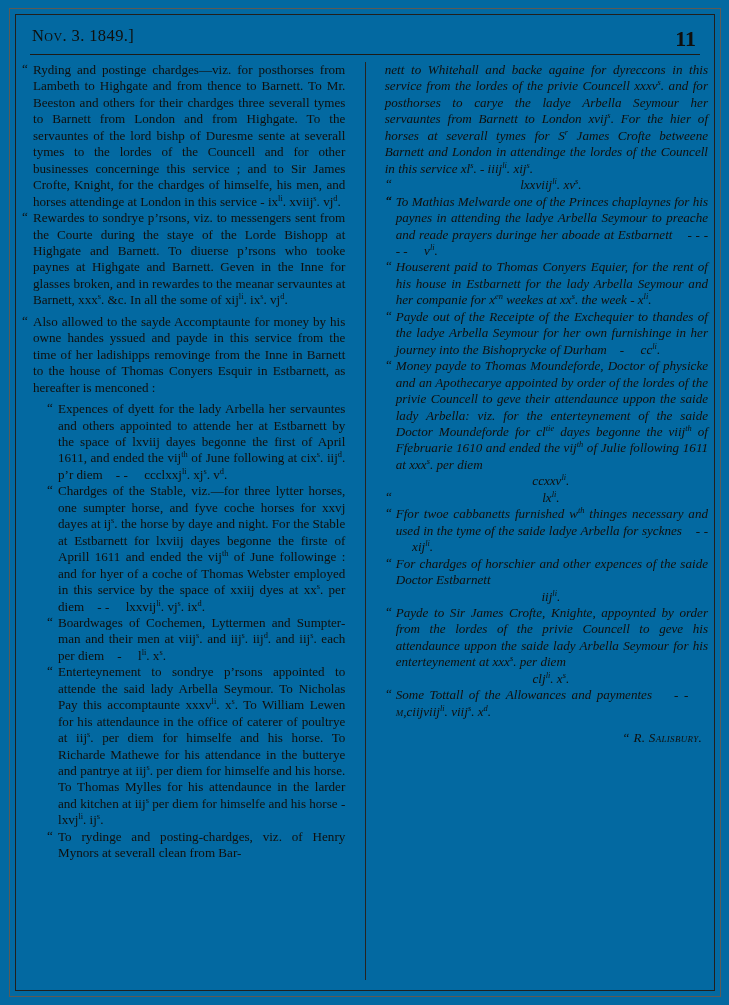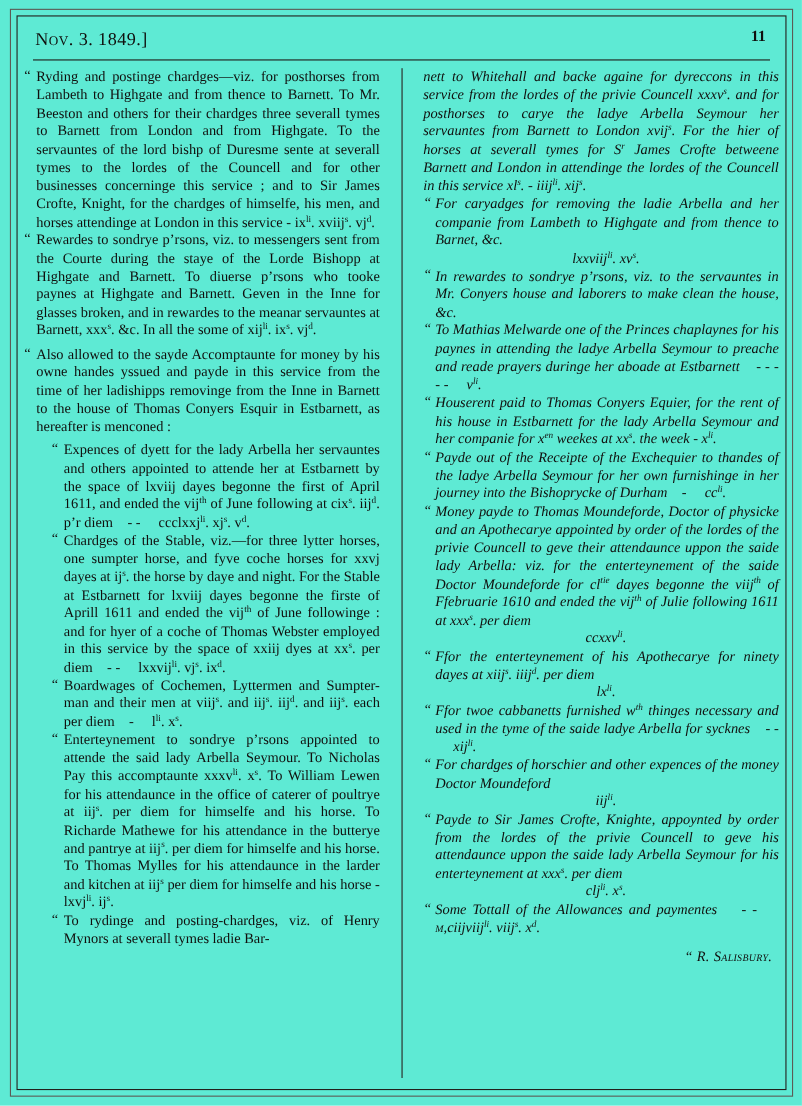--- a/index.html
+++ b/index.html
@@ -13,21 +13,21 @@
     font-family: "Liberation Serif", "DejaVu Serif", serif;
     color: #100f0d;
     overflow: hidden;
   }
 
   .page {
     position: relative;
     width: 729px;
     height: 1005px;
     box-sizing: border-box;
-    background: #5eead4;
+    background: #0369a1;
   }
 
   
   .frame-outer {
     position: absolute;
     left: 9px;  top: 8px;
     width: 712px; height: 989px;
     border: 1px solid #5d5a55;
     box-sizing: border-box;
   }
@@ -65,21 +65,21 @@
     position: absolute;
     left: 0; right: 0; top: 3px;
     text-align: center;
     font-size: 19px;
     letter-spacing: 2.2px;
     padding-left: 26px;
   }
   .mast-page {
     position: absolute;
     right: 12px; top: 4px;
-    font-size: 14px;
+    font-size: 22px;
     font-weight: bold;
   }
   .mast-rule {
     position: absolute;
     left: 8px; right: 8px; top: 32px;
     border-top: 1px solid #1d1b18;
   }
 
   
   .columns {
@@ -215,43 +215,41 @@
             <p class="para">Boardwages of Cochemen, Lyttermen and Sumpter-man and their men at viij<sup>s</sup>. and iij<sup>s</sup>. iij<sup>d</sup>. and iij<sup>s</sup>. each per diem&nbsp;&nbsp;&nbsp;&nbsp;-&nbsp;&nbsp;&nbsp;&nbsp; l<sup>li</sup>. x<sup>s</sup>.</p>
           </div>
 
           <div class="entry">
             <span class="qm">“</span>
             <p class="para">Enterteynement to sondrye p’rsons appointed to attende the said lady Arbella Seymour. To Nicholas Pay this accomptaunte xxxv<sup>li</sup>. x<sup>s</sup>. To William Lewen for his attendaunce in the office of caterer of poultrye at iij<sup>s</sup>. per diem for himselfe and his horse. To Richarde Mathewe for his attendance in the butterye and pantrye at iij<sup>s</sup>. per diem for himselfe and his horse. To Thomas Mylles for his attendaunce in the larder and kitchen at iij<sup>s</sup> per diem for himselfe and his horse - lxvj<sup>li</sup>. ij<sup>s</sup>.</p>
           </div>
 
           <div class="entry">
             <span class="qm">“</span>
-            <p class="para">To rydinge and posting-chardges, viz. of Henry Mynors at severall tymes ladie Bar-</p>
+            <p class="para">To rydinge and posting-chardges, viz. of Henry Mynors at severall clean from Bar-</p>
           </div>
 
         </div>
       </div>
 
       <div class="col-gutter">
         <div class="col-rule"></div>
       </div>
 
       <div class="col col-right">
 
         <p class="para">nett to Whitehall and backe againe for dyreccons in this service from the lordes of the privie Councell xxxv<sup>s</sup>. and for posthorses to carye the ladye Arbella Seymour her servauntes from Barnett to London xvij<sup>s</sup>. For the hier of horses at severall tymes for S<sup>r</sup> James Crofte betweene Barnett and London in attendinge the lordes of the Councell in this service xl<sup>s</sup>. - iiij<sup>li</sup>. xij<sup>s</sup>.</p>
 
         <div class="entry">
           <span class="qm">“</span>
-          <p class="para">For caryadges for removing the ladie Arbella and her companie from Lambeth to Highgate and from thence to Barnet, &amp;c.</p>
           <div class="amt-line">lxxviij<sup>li</sup>. xv<sup>s</sup>.</div>
         </div>
 
         <div class="entry">
           <span class="qm">“</span>
-          <p class="para">In rewardes to sondrye p’rsons, viz. to the servauntes in Mr. Conyers house and laborers to make clean the house, &amp;c.</p>
         </div>
 
         <div class="entry">
           <span class="qm">“</span>
           <p class="para">To Mathias Melwarde one of the Princes chaplaynes for his paynes in attending the ladye Arbella Seymour to preache and reade prayers duringe her aboade at Estbarnett&nbsp;&nbsp;&nbsp;&nbsp;-      -      -      -      -&nbsp;&nbsp;&nbsp;&nbsp; v<sup>li</sup>.</p>
         </div>
 
         <div class="entry">
           <span class="qm">“</span>
           <p class="para">Houserent paid to Thomas Conyers Equier, for the rent of his house in Estbarnett for the lady Arbella Seymour and her companie for x<sup>en</sup> weekes at xx<sup>s</sup>. the week - x<sup>li</sup>.</p>
@@ -263,32 +261,31 @@
         </div>
 
         <div class="entry">
           <span class="qm">“</span>
           <p class="para">Money payde to Thomas Moundeforde, Doctor of physicke and an Apothecarye appointed by order of the lordes of the privie Councell to geve their attendaunce uppon the saide lady Arbella: viz. for the enterteynement of the saide Doctor Moundeforde for cl<sup>tie</sup> dayes begonne the viij<sup>th</sup> of Ffebruarie 1610 and ended the vij<sup>th</sup> of Julie following 1611 at xxx<sup>s</sup>. per diem</p>
           <div class="amt-line">ccxxv<sup>li</sup>.</div>
         </div>
 
         <div class="entry">
           <span class="qm">“</span>
-          <p class="para">Ffor the enterteynement of his Apothecarye for ninety dayes at xiij<sup>s</sup>. iiij<sup>d</sup>. per diem</p>
           <div class="amt-line">lx<sup>li</sup>.</div>
         </div>
 
         <div class="entry">
           <span class="qm">“</span>
           <p class="para">Ffor twoe cabbanetts furnished w<sup>th</sup> thinges necessary and used in the tyme of the saide ladye Arbella for sycknes&nbsp;&nbsp;&nbsp;&nbsp;-           -&nbsp;&nbsp;&nbsp;&nbsp; xij<sup>li</sup>.</p>
         </div>
 
         <div class="entry">
           <span class="qm">“</span>
-          <p class="para">For chardges of horschier and other expences of the money Doctor Moundeford</p>
+          <p class="para">For chardges of horschier and other expences of the saide Doctor Estbarnett</p>
           <div class="amt-line">iij<sup>li</sup>.</div>
         </div>
 
         <div class="entry">
           <span class="qm">“</span>
           <p class="para">Payde to Sir James Crofte, Knighte, appoynted by order from the lordes of the privie Councell to geve his attendaunce uppon the saide lady Arbella Seymour for his enterteynement at xxx<sup>s</sup>. per diem</p>
           <div class="amt-line">clj<sup>li</sup>. x<sup>s</sup>.</div>
         </div>
 
         <div class="entry">

